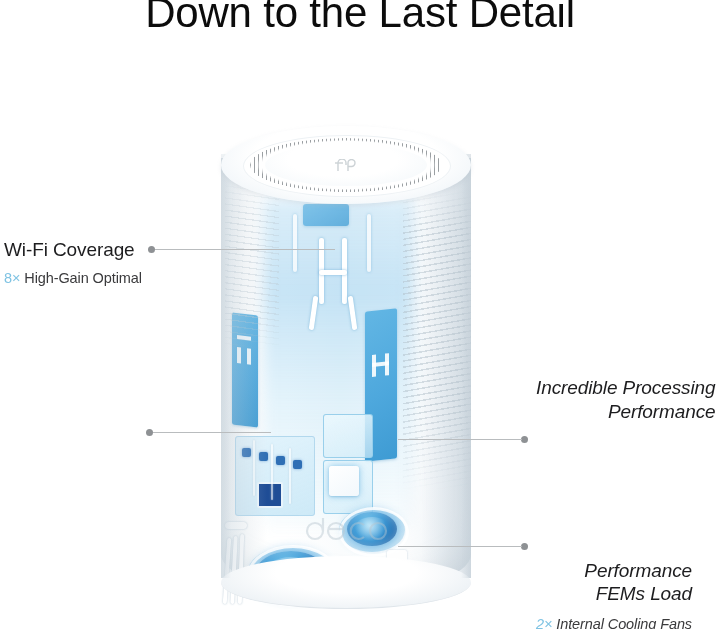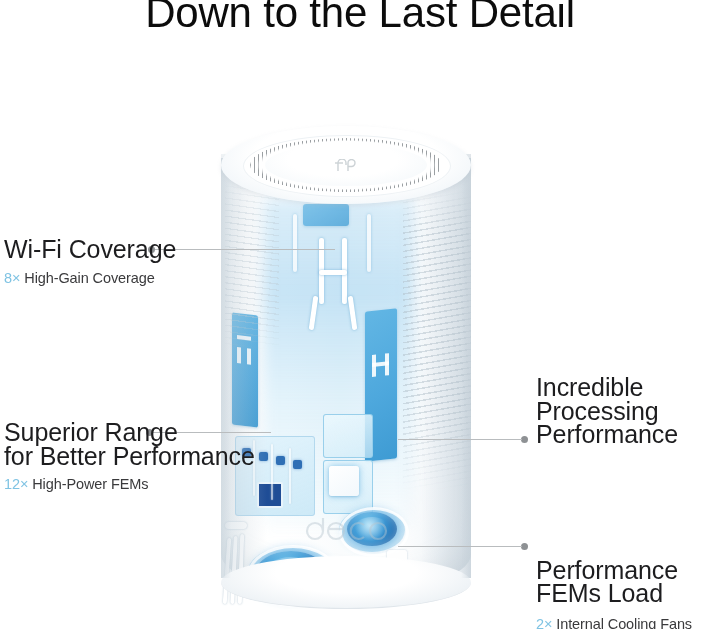--- a/index.html
+++ b/index.html
@@ -30,38 +30,38 @@
     line-height: 52px;
     font-weight: 400;
     color: #0c0c0c;
     letter-spacing: -0.2px;
     white-space: nowrap;
   }
 
   
   .callout { position: absolute; }
   .callout .headline {
-    font-size: 25px;
+    font-size: 19px;
     line-height: 23.5px;
     color: #1d1d1f;
     font-weight: 400;
     letter-spacing: -0.1px;
   }
   .callout .sub {
     font-size: 14.5px;
     line-height: 19px;
     color: #3a3a3c;
     font-weight: 400;
     margin-top: 7px;
     letter-spacing: -0.1px;
     white-space: nowrap;
   }
   .accent { color: #7fc3e3; }
   .callout.left  { text-align: left; }
-  .callout.right { text-align: left; }
+  .callout.right { text-align: right; font-style: italic; }
 
   
   .leader {
     position: absolute;
     height: 1px;
     background: #b9bcbe;
   }
   .leader-dot {
     position: absolute;
     width: 7px;
@@ -396,34 +396,24 @@
 
   <div class="leader-dot" style="left:521px; top:543px;"></div>
   <div class="leader" style="left:398px; top:546px; width:124px;"></div>
 
   <div class="callout left" style="left:4px; top:238px;">
     <div class="headline">
       <span>Wi-Fi Coverage</span><br>
     </div>
     <div class="sub">
       <span class="accent">8×</span>
-      <span>High-Gain Coverage</span>
+      <span>High-Gain Optimal</span>
     </div>
   </div>
 
-  <div class="callout left" style="left:4px; top:421px;">
-    <div class="headline">
-      <span>Superior Range</span><br>
-      <span>for Better Performance</span>
-    </div>
-    <div class="sub">
-      <span class="accent">12×</span>
-      <span>High-Power FEMs</span>
-    </div>
-  </div>
 
   <div class="callout right" style="left:536px; top:376px;">
     <div class="headline">
       <span>Incredible Processing</span><br>
       <span>Performance</span>
     </div>
   </div>
 
   <div class="callout right" style="left:536px; top:535px;">
     <div class="headline">

